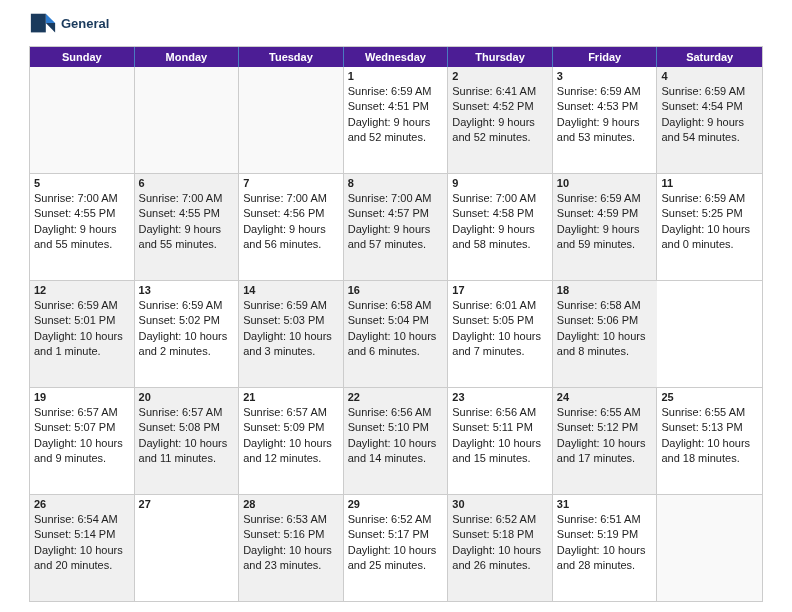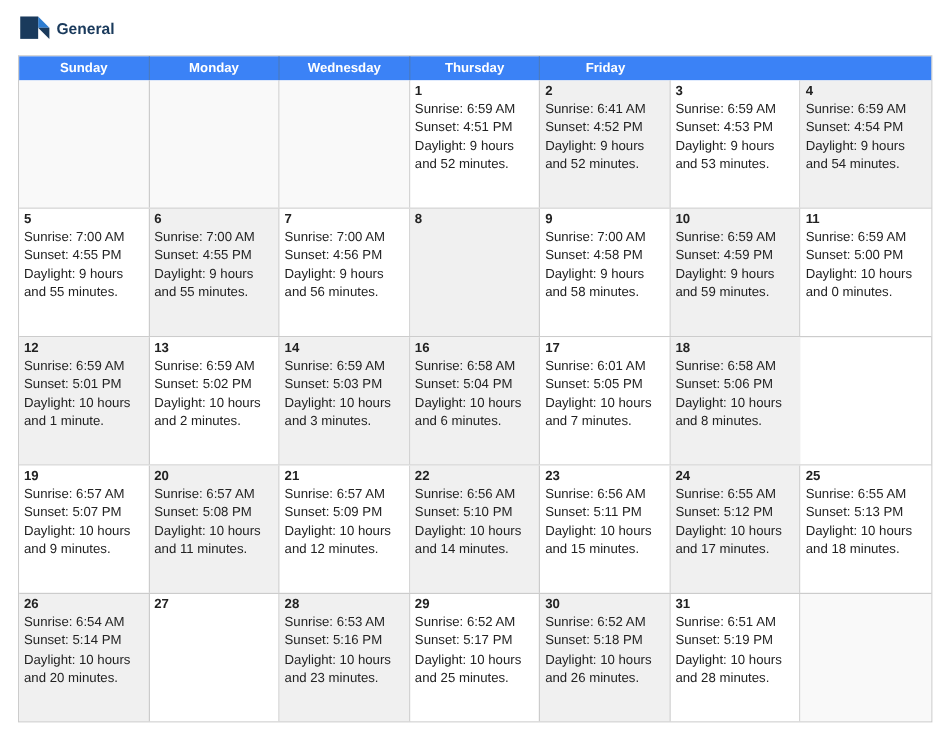--- a/index.html
+++ b/index.html
@@ -6,21 +6,21 @@
     body {
       font-family: Arial, sans-serif;
       background: #fff;
       width: 792px;
       height: 612px;
       overflow: hidden;
     }
     .page {
       width: 792px;
       height: 612px;
-      padding: 10px 15px;
+      padding: 10px 29px;
       display: flex;
       flex-direction: column;
     }
     .header {
       display: flex;
       align-items: flex-start;
       justify-content: space-between;
       margin-bottom: 8px;
     }
     .logo {
@@ -54,21 +54,21 @@
     }
     .calendar {
       flex: 1;
       display: flex;
       flex-direction: column;
       border: 1px solid #ccc;
     }
     .cal-header {
       display: grid;
       grid-template-columns: repeat(7, 1fr);
-      background: #3b82f6;
+      background: #4c1d95;
     }
     .cal-header-cell {
       color: #fff;
       font-size: 11px;
       font-weight: bold;
       text-align: center;
       padding: 4px 2px;
       border-right: 1px solid #4a7bc0;
     }
     .cal-header-cell:last-child { border-right: none; }
@@ -125,23 +125,25 @@
     <div class="title-block">
       <div class="month-title"></div>
       <div class="location-title"></div>
     </div>
   </div>
 
   <div class="calendar">
     <div class="cal-header" id="cal-header">
         <div class="cal-header-cell">Sunday</div>
         <div class="cal-header-cell">Monday</div>
+        <div class="cal-header-cell">Tuesday</div>
         <div class="cal-header-cell">Wednesday</div>
         <div class="cal-header-cell">Thursday</div>
         <div class="cal-header-cell">Friday</div>
+        <div class="cal-header-cell">Saturday</div>
       </div>
     <div class="cal-body" id="cal-body">
         <div class="cal-row">
           <div class="cal-cell empty"></div>
           <div class="cal-cell empty"></div>
           <div class="cal-cell empty"></div>
           <div class="cal-cell">
             <div class="day-num">1</div>
             <div class="day-info">Sunrise: 6:59 AM
 Sunset: 4:51 PM
@@ -187,39 +189,43 @@
           </div>
           <div class="cal-cell">
             <div class="day-num">7</div>
             <div class="day-info">Sunrise: 7:00 AM
 Sunset: 4:56 PM
 Daylight: 9 hours
 and 56 minutes.</div>
           </div>
           <div class="cal-cell shaded">
             <div class="day-num">8</div>
+            <div class="day-info">Sunrise: 7:00 AM
+Sunset: 4:57 PM
+Daylight: 9 hours
+and 57 minutes.</div>
           </div>
           <div class="cal-cell">
             <div class="day-num">9</div>
             <div class="day-info">Sunrise: 7:00 AM
 Sunset: 4:58 PM
 Daylight: 9 hours
 and 58 minutes.</div>
           </div>
           <div class="cal-cell shaded">
             <div class="day-num">10</div>
             <div class="day-info">Sunrise: 6:59 AM
 Sunset: 4:59 PM
 Daylight: 9 hours
 and 59 minutes.</div>
           </div>
           <div class="cal-cell">
             <div class="day-num">11</div>
             <div class="day-info">Sunrise: 6:59 AM
-Sunset: 5:00 PM
+Sunset: 5:25 PM
 Daylight: 10 hours
 and 0 minutes.</div>
           </div>
         </div>
         <div class="cal-row">
           <div class="cal-cell shaded">
             <div class="day-num">12</div>
             <div class="day-info">Sunrise: 6:59 AM
 Sunset: 5:01 PM
 Daylight: 10 hours

